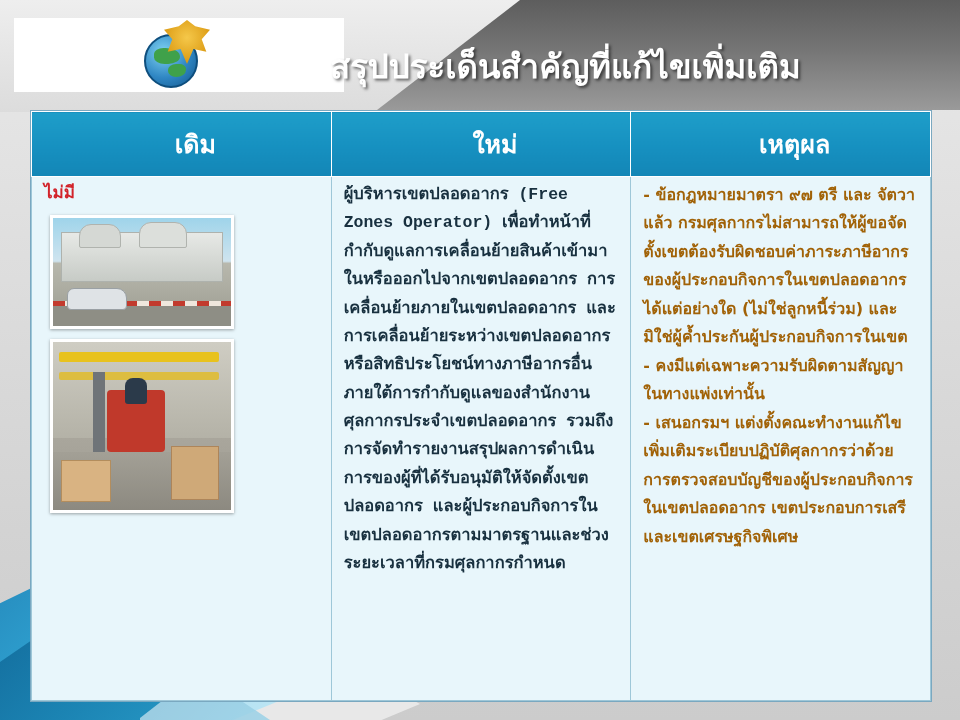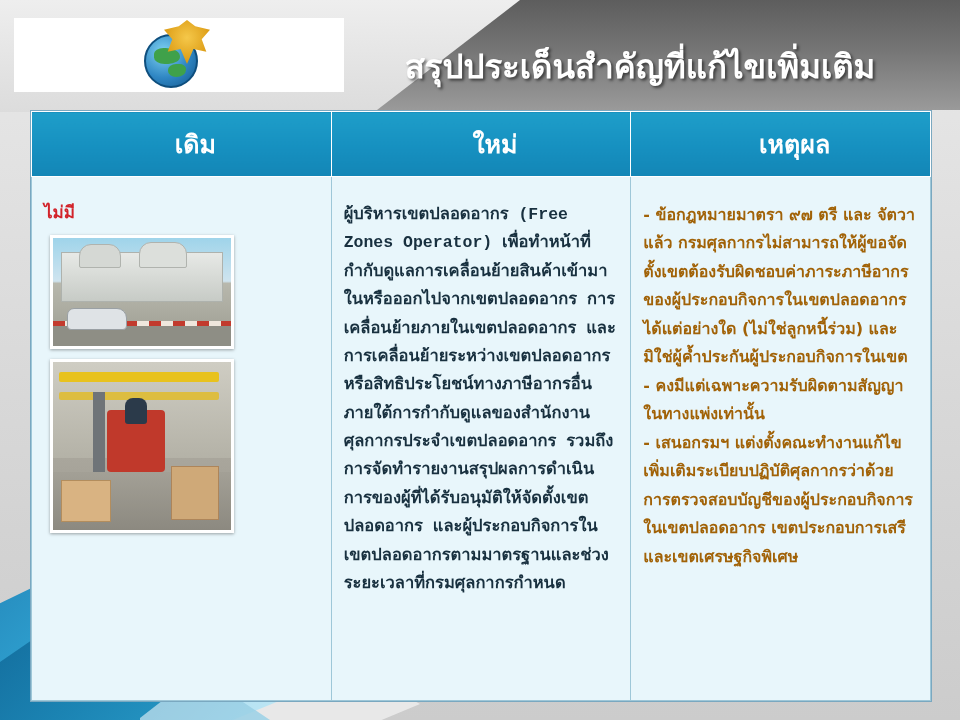--- a/index.html
+++ b/index.html
@@ -133,21 +133,21 @@
     font-size: 17px;
     font-weight: bold;
     letter-spacing: 0.4px;
     line-height: 1.1;
   }
 
   .slide-title {
     position: absolute;
     left: 330px; top: 40px;
     width: 620px;
-    text-align: center;
+    text-align: left;
     color: #ffffff;
     font-size: 33px;
     font-weight: bold;
     text-shadow: 2px 2px 3px rgba(0,0,0,0.55);
     font-family: Liberation Sans, sans-serif;
   }
 
   
   .table-wrap {
     position: absolute;
@@ -170,21 +170,21 @@
     font-weight: bold;
     height: 62px;
     border: 1px solid #ffffff;
     text-align: center;
     vertical-align: middle;
     padding-left: 29px;
   }
   table.main td {
     border: 1px solid #9ec7d8;
     vertical-align: top;
-    padding: 24px 12px;
+    padding: 4px 12px;
     background: #e8f6fb;
     margin-left: 30px;
   }
   td.col-old { width: 218px; background: #e6f4fa; }
   td.col-new { width: 388px; background: #dff1f9; font-family: Liberation Mono, monospace; }
   td.col-reason { width: 296px; background: #e8f6fb; }
 
   .cell-old-text {
     color: #d2232a;
     font-size: 17px;

